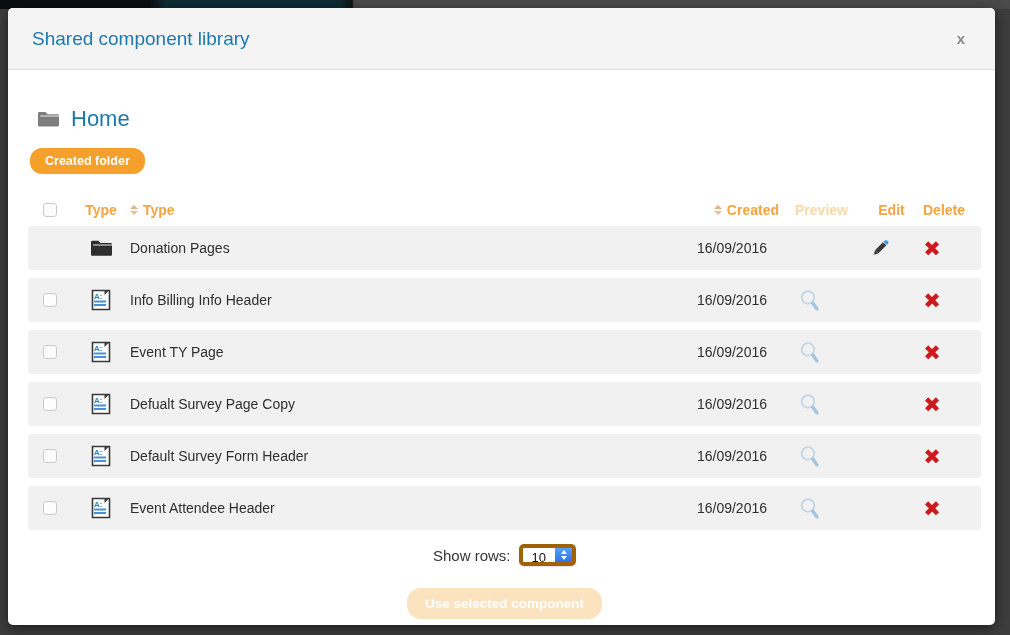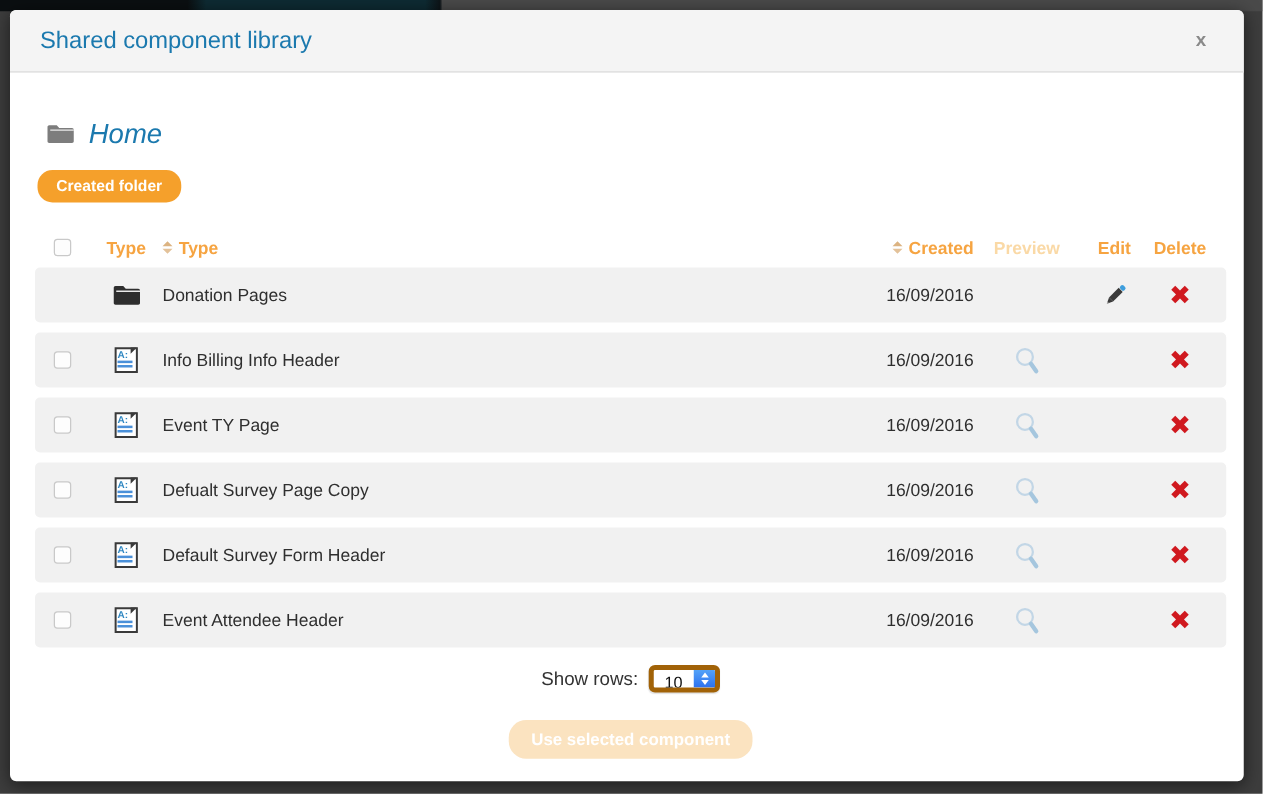--- a/index.html
+++ b/index.html
@@ -17,31 +17,31 @@
       #0e2b33 165px,#0e2b33 340px,
       #0d1418 352px,#4a4a4a 354px,#4a4a4a 1010px);
   }
 
   .modal {
     position:absolute; top:8px; left:8px; width:987px; height:617px;
     background:#ffffff; border-radius:5px; overflow:hidden;
     box-shadow:0 3px 14px rgba(0,0,0,.55);
   }
   .modal-header {
-    height:50px; background:#f4f4f4; border-bottom:1px solid #dcdcdc;
+    height:62px; background:#f4f4f4; border-bottom:1px solid #dcdcdc;
     display:flex; align-items:center; justify-content:space-between;
     padding:0 24px;
   }
   .modal-title { color:#1b79ae; font-size:19px; }
   .modal-close { color:#8a8a8a; font-size:15px; font-weight:bold; cursor:pointer; padding:4px 6px; }
 
   .modal-body { padding:22px 14px 0 20px; }
 
   .breadcrumb { display:flex; align-items:center; gap:10px; margin:14px 0 0 8px; }
-  .breadcrumb .label { color:#1b79ae; font-size:22px;font-style:italic; }
+  .breadcrumb .label { color:#1b79ae; font-size:22px; }
 
   .toolbar { display:flex; align-items:center; margin:16px 0 0 2px; }
   .btn-create {
     background:#f5a02b; color:#fff; font-weight:bold; font-size:12.5px;
     border:none; border-radius:12px; padding:6px 15px; cursor:pointer;
   }
   .toolbar-right { margin-left:auto; display:flex; align-items:center; gap:20px; }
   .show-dropdown {
     display:flex; align-items:center; gap:8px;
     border:2px solid #4886ad; border-radius:8px;
@@ -81,21 +81,21 @@
   .thead .h.faded { color:#fad9a6; cursor:default; }
   .h-type { text-align:center; }
   .h-name { display:flex; align-items:center; gap:5px; }
   .h-created { display:flex; align-items:center; justify-content:flex-end; gap:5px; }
   .h-preview,.h-edit,.h-delete { text-align:center; }
   .h-check { display:flex; justify-content:center; }
 
   .rows { margin-top:2px; }
   .row {
     background:#f1f1f1; border-radius:4px; height:44px; margin-bottom:8px;
-    padding-right:12px;
+    padding-right:24px;
   }
   .thead { padding-right:12px; }
   .c-check { display:flex; justify-content:center; }
   input[type=checkbox] {
     appearance:none; -webkit-appearance:none;
     width:14px; height:14px; border:1px solid #c9c9c9; border-radius:3px;
     background:#fdfdfd; cursor:pointer;
   }
   .c-icon { display:flex; justify-content:center; align-items:center; }
   .c-name { font-size:14px; color:#2f2f2f; }

